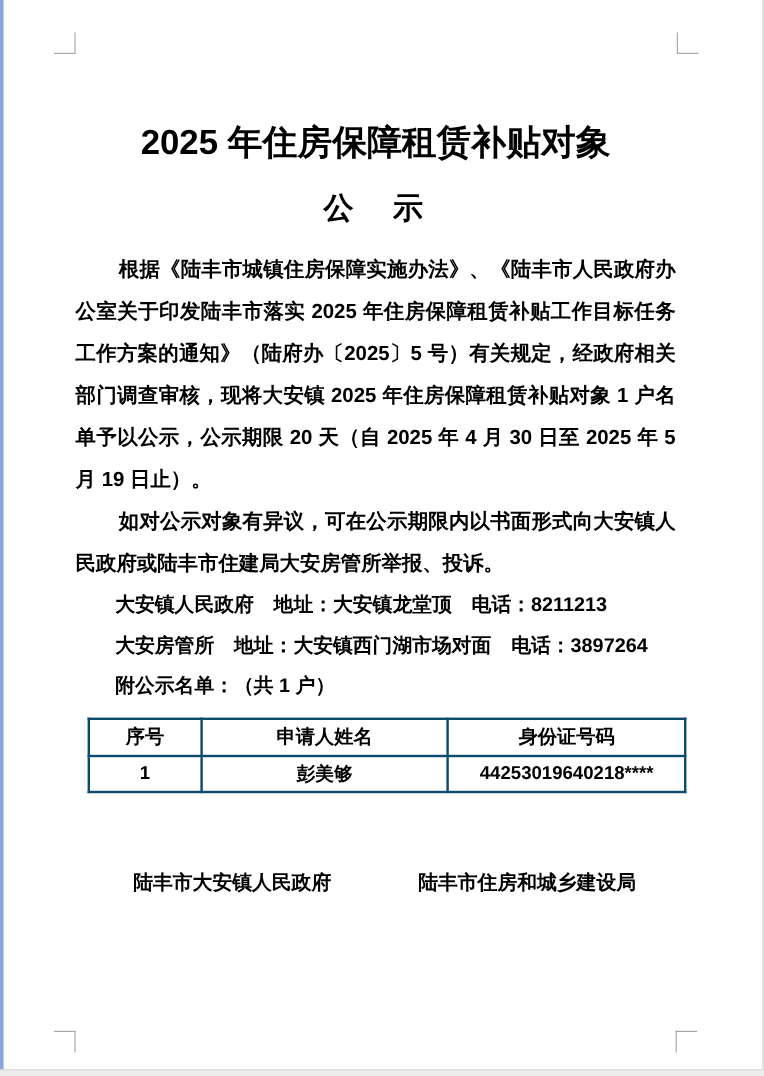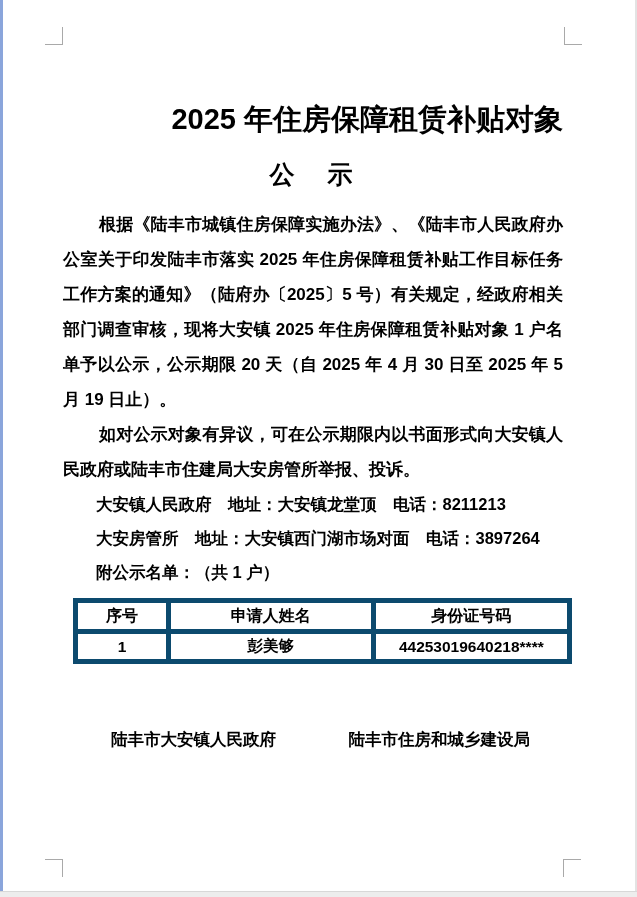--- a/index.html
+++ b/index.html
@@ -17,40 +17,40 @@
   .bottom-strip{ position: absolute; left: 0; bottom: 0; width: 100%; height: 6px; background: #ededed; border-top: 1px solid #d8d8d8; }
   
   .mark { position: absolute; width: 18px; height: 18px; }
   .mark-tl { left: 45px;  top: 27px;  border-right: 1px solid #a9a9a9; border-bottom: 1px solid #a9a9a9; }
   .mark-tr { left: 564px; top: 27px;  border-left: 1px solid #a9a9a9;  border-bottom: 1px solid #a9a9a9; }
   .mark-bl { left: 45px;  top: 859px; border-right: 1px solid #a9a9a9; border-top: 1px solid #a9a9a9; }
   .mark-br { left: 563px; top: 859px; border-left: 1px solid #a9a9a9;  border-top: 1px solid #a9a9a9; }
 
   .content { position: absolute; left: 63px; top: 45px; width: 500px; }
 
-  .title1 { margin-top: 57px; font-size: 29px; line-height: 34px; font-weight: bold; text-align: right; white-space: nowrap; }
+  .title1 { margin-top: 57px; font-size: 29px; line-height: 34px; font-weight: bold; text-align: center; white-space: nowrap; }
   .title2 { margin-top: 21px; font-size: 25px; line-height: 34px; font-weight: bold; text-align: center; letter-spacing: 4px; }
 
   .body-block { margin-top: 16px; }
   .para {
     font-size: 17px; font-weight: bold; line-height: 35px;
     text-align: justify; text-indent: 36px;
   }
   .contact {
     font-size: 16.5px; font-weight: bold; line-height: 34px;
     text-indent: 33px; white-space: nowrap;
   }
 
   table.notice-table {
     border-collapse: collapse; table-layout: fixed;
     margin: 9px 0 0 10px; width: 499px;
     border: 2px solid #000;
   }
   .notice-table th, .notice-table td {
-    border: 5px solid #0c4a6e;
+    border: 2px solid #0c4a6e;
     text-align: center; vertical-align: middle;
     font-weight: bold;
   }
   .notice-table th { height: 31px; font-size: 16px; }
   .notice-table td { height: 30px; font-size: 15.5px; }
   .col-index { width: 89px; } .col-name { width: 196px; } .col-id { width: 188px; }
 
   .footer {
     margin-top: 62px; display: flex; align-items: flex-start;
     font-size: 16.5px; font-weight: bold; line-height: 26px;

